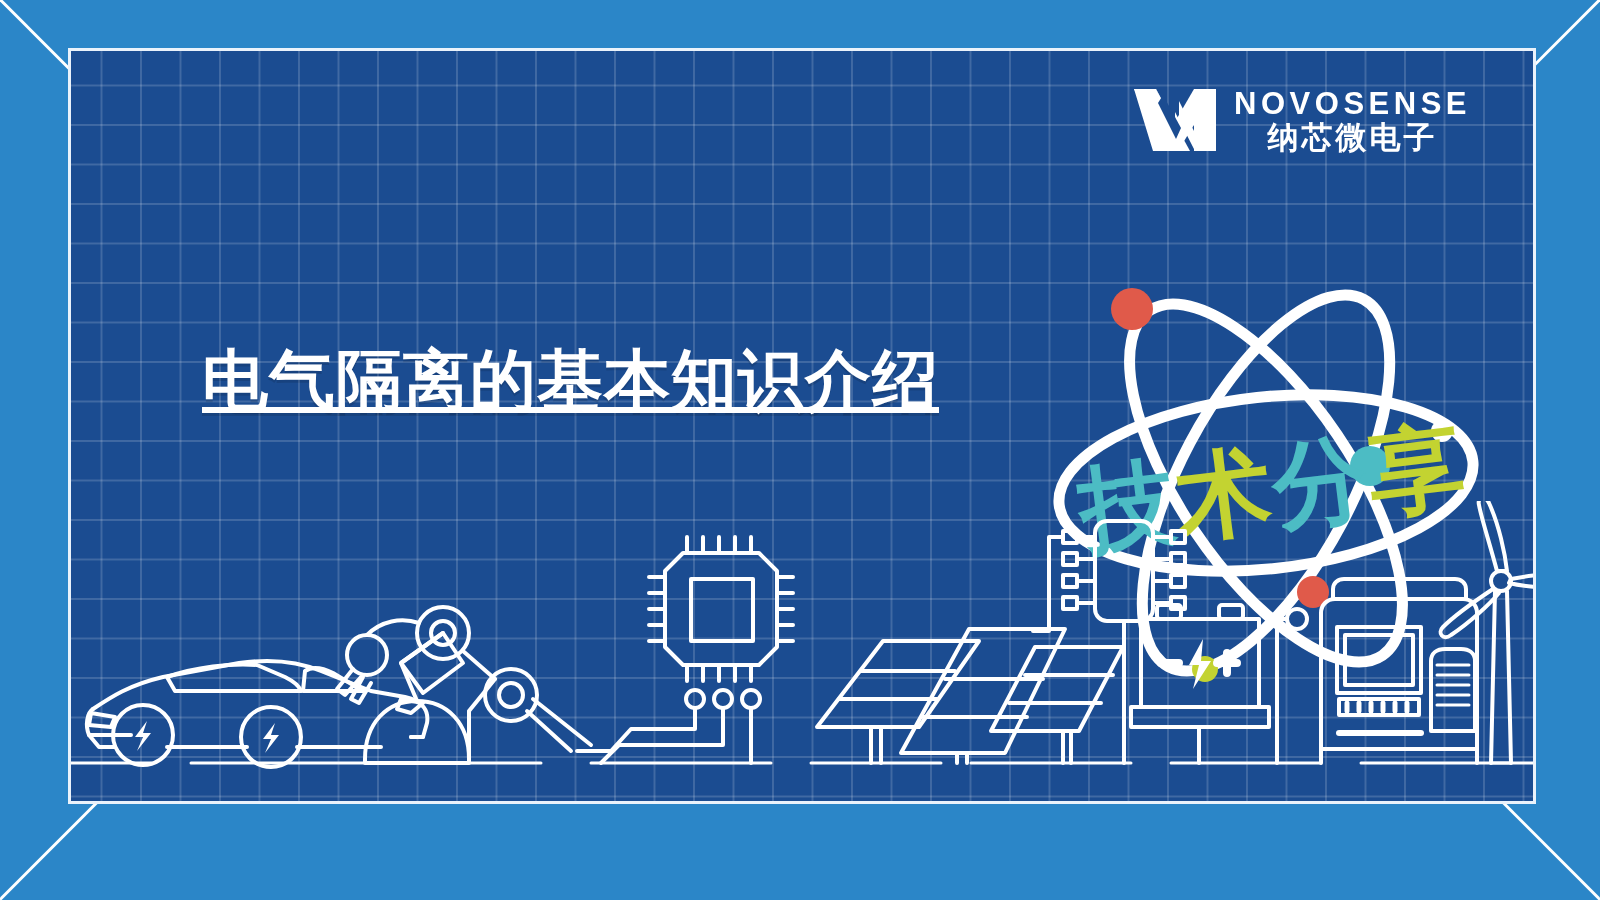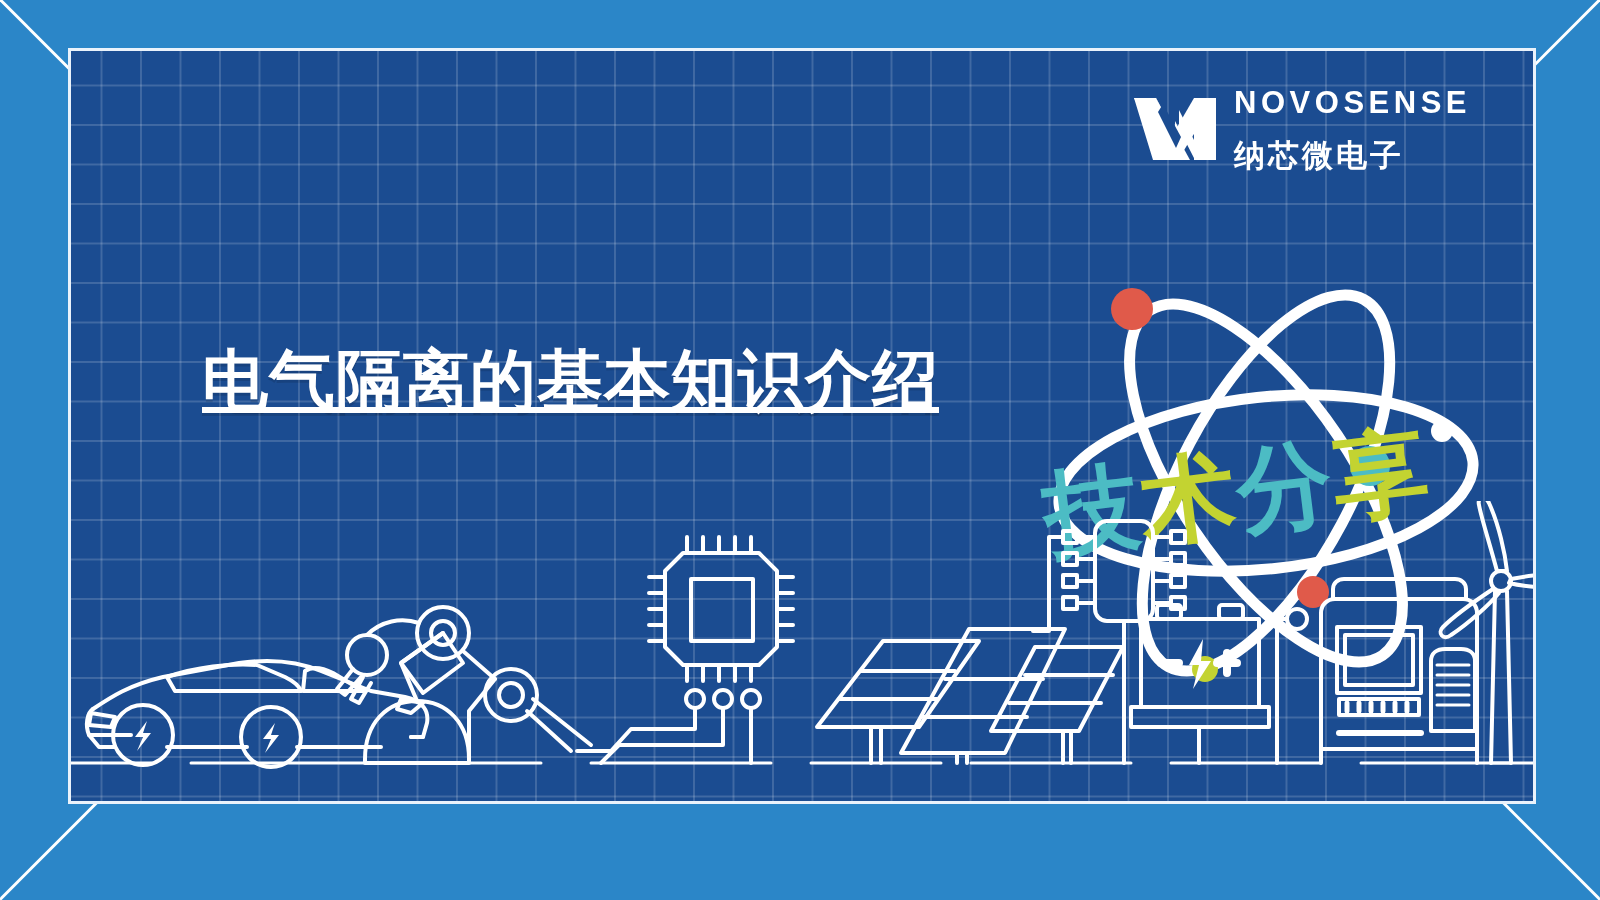--- a/index.html
+++ b/index.html
@@ -20,37 +20,38 @@
   .c-bl{bottom:0;left:0;}        .c-bl i{transform:rotate(-45deg);}
   .c-br{bottom:0;right:0;}       .c-br i{transform:rotate(45deg);}
 
   
   .panel{
     position:absolute;left:68px;top:48px;width:1468px;height:756px;
     background:#1b4c91;
     border:3px solid #eaf2fb;
     box-sizing:border-box;
     overflow:hidden;
+    text-align:center;
   }
   .grid{
     position:absolute;inset:0;
     background-image:
       linear-gradient(to right,rgba(255,255,255,.16) 2px,transparent 2px),
       linear-gradient(to bottom,rgba(255,255,255,.16) 2px,transparent 2px);
     background-size:39.5px 39.5px;
     background-position:-10px -6px;
   }
 
   
   .logo{position:absolute;right:62px;top:36px;display:flex;align-items:center;gap:16px;}
   .logo-mark{width:86px;height:66px;flex:0 0 auto;}
   .logo-text{display:flex;flex-direction:column;line-height:1;}
   .logo-en{color:#fff;font-size:31px;font-weight:bold;letter-spacing:4.5px;
            font-family:"Liberation Sans",sans-serif;}
-  .logo-cn{color:#fff;font-size:31px;font-weight:bold;letter-spacing:3px;margin-top:22px;
+  .logo-cn{color:#fff;font-size:31px;font-weight:bold;letter-spacing:3px;margin-top:3px;
            font-family:"DejaVu Sans",sans-serif;}
 
   
   .title{
     position:absolute;left:131px;top:285px;
     color:#ffffff;font-size:66px;font-weight:bold;letter-spacing:1px;
     font-family:"DejaVu Sans",sans-serif;white-space:nowrap;
     text-shadow:0 3px 0 rgba(0,0,0,.12);
     text-decoration:underline;
   }

